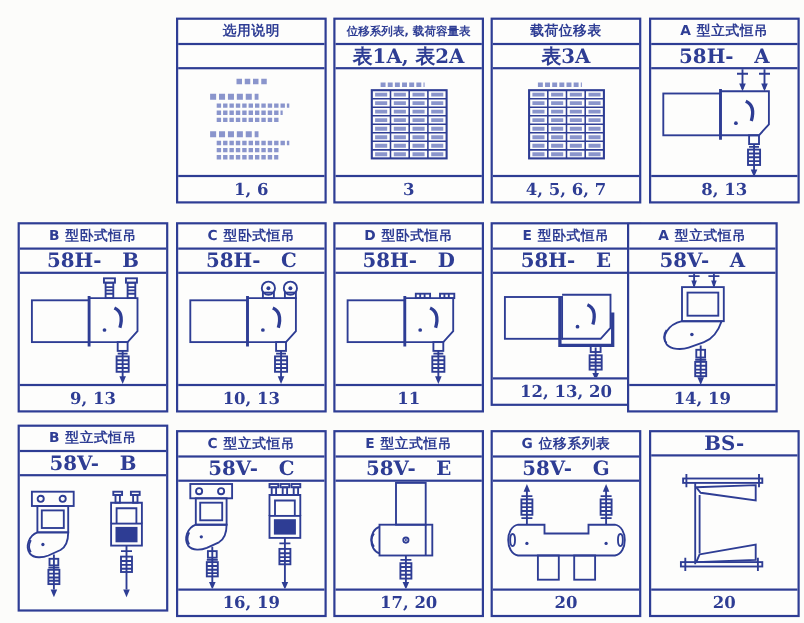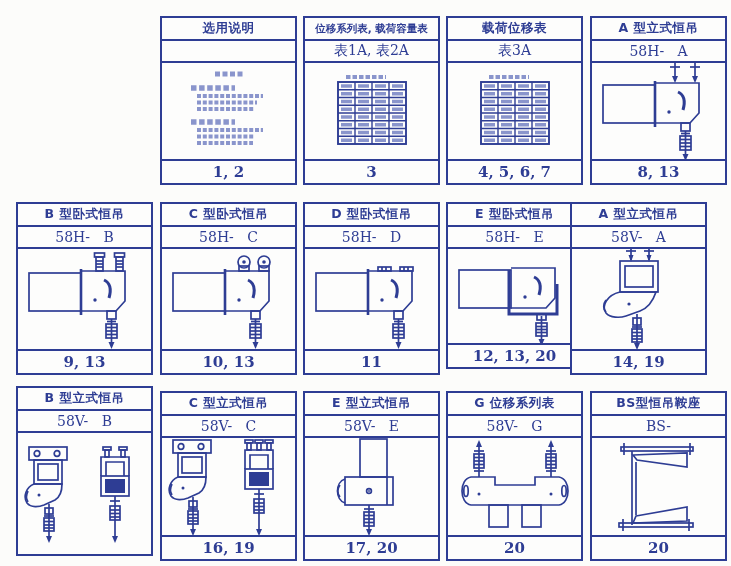--- a/index.html
+++ b/index.html
@@ -21,21 +21,21 @@
   .cell-title{
     height:21px;flex:0 0 21px;border-bottom:2px solid var(--ink);
     display:flex;align-items:center;justify-content:center;
     font-size:12.5px;font-weight:bold;color:var(--ink);
     letter-spacing:.5px;white-space:pre;overflow:hidden;
   }
   .cell-title.small{font-size:10.5px;letter-spacing:0;}
   .cell-subtitle{
     height:20px;flex:0 0 20px;border-bottom:2px solid var(--ink);
     display:flex;align-items:center;justify-content:center;
-    font-family:"DejaVu Serif",serif;font-size:14px;font-weight:400;
+    font-family:"DejaVu Serif",serif;font-size:18px;font-weight:700;
     color:var(--ink);white-space:pre;overflow:hidden;
   }
   .cell-body{flex:1;display:flex;align-items:center;justify-content:center;overflow:hidden;}
   .cell-footer{
     height:22px;flex:0 0 22px;border-top:2px solid var(--ink);
     display:flex;align-items:center;justify-content:center;
     font-family:"DejaVu Serif",serif;font-size:15px;font-weight:600;
     color:var(--ink);white-space:pre;
   }
   svg{display:block;}
@@ -60,21 +60,21 @@
         <line class="lt" x1="16" y1="23" x2="60" y2="23" stroke-width="5.5" stroke-dasharray="5.5 2.6"></line>
         <line class="lt" x1="22" y1="31" x2="88" y2="31" stroke-width="4" stroke-dasharray="4 1.8"></line>
         <line class="lt" x1="22" y1="37.5" x2="82" y2="37.5" stroke-width="4" stroke-dasharray="4 1.8"></line>
         <line class="lt" x1="22" y1="44" x2="80" y2="44" stroke-width="4" stroke-dasharray="4 1.8"></line>
         <line class="lt" x1="16" y1="57" x2="60" y2="57" stroke-width="5.5" stroke-dasharray="5.5 2.6"></line>
         <line class="lt" x1="22" y1="65" x2="88" y2="65" stroke-width="4" stroke-dasharray="4 1.8"></line>
         <line class="lt" x1="22" y1="71.5" x2="80" y2="71.5" stroke-width="4" stroke-dasharray="4 1.8"></line>
         <line class="lt" x1="22" y1="78" x2="78" y2="78" stroke-width="4" stroke-dasharray="4 1.8"></line>
       </svg>
     </div>
-    <div class="cell-footer">1, 2</div>
+    <div class="cell-footer">1, 6</div>
   </div>
 
   <div class="cell" style="left:303px;top:16px;height:169px">
     <div class="cell-title small">位移系列表, 载荷容量表</div>
     <div class="cell-subtitle">表1A, 表2A</div>
     <div class="cell-body">
       <svg width="84" height="82" viewBox="0 0 84 82">
         <line class="lt" x1="16" y1="7" x2="56" y2="7" stroke-width="4" stroke-dasharray="4.5 2"></line>
         <rect class="tb" x="8" y="12" width="68" height="62" style="stroke-width:1.9"></rect>
         <line class="tb" x1="25" y1="12" x2="25" y2="74"></line>
@@ -435,21 +435,20 @@
         <circle class="f" cx="30" cy="55" r="1.5"></circle>
           <circle class="f" cx="102" cy="55" r="1.5"></circle>
         <rect class="s" x="40" y="66" width="19" height="22"></rect>
         <rect class="s" x="73" y="66" width="19" height="22"></rect>
       </svg>
     </div>
     <div class="cell-footer">20</div>
   </div>
 
   <div class="cell" style="left:590px;top:391px;height:170px">
-    <div class="cell-title">BS型恒吊鞍座</div>
     <div class="cell-subtitle">BS-</div>
     <div class="cell-body">
       <svg width="112" height="100" viewBox="0 0 112 100">
         <rect class="s" x="18" y="10" width="72" height="4"></rect>
         <line class="s" x1="21" y1="6" x2="21" y2="18"></line>
           <line class="s" x1="87" y1="6" x2="87" y2="18"></line>
         <path class="s" d="M30 18 L84 16 L84 30 L34 23 Z"></path>
         <line class="s" x1="29" y1="14" x2="29" y2="88"></line>
         <line class="s" x1="33" y1="25" x2="33" y2="78"></line>
         <path class="s" d="M33 79 L84 70 L84 84 L30 86 Z"></path>

